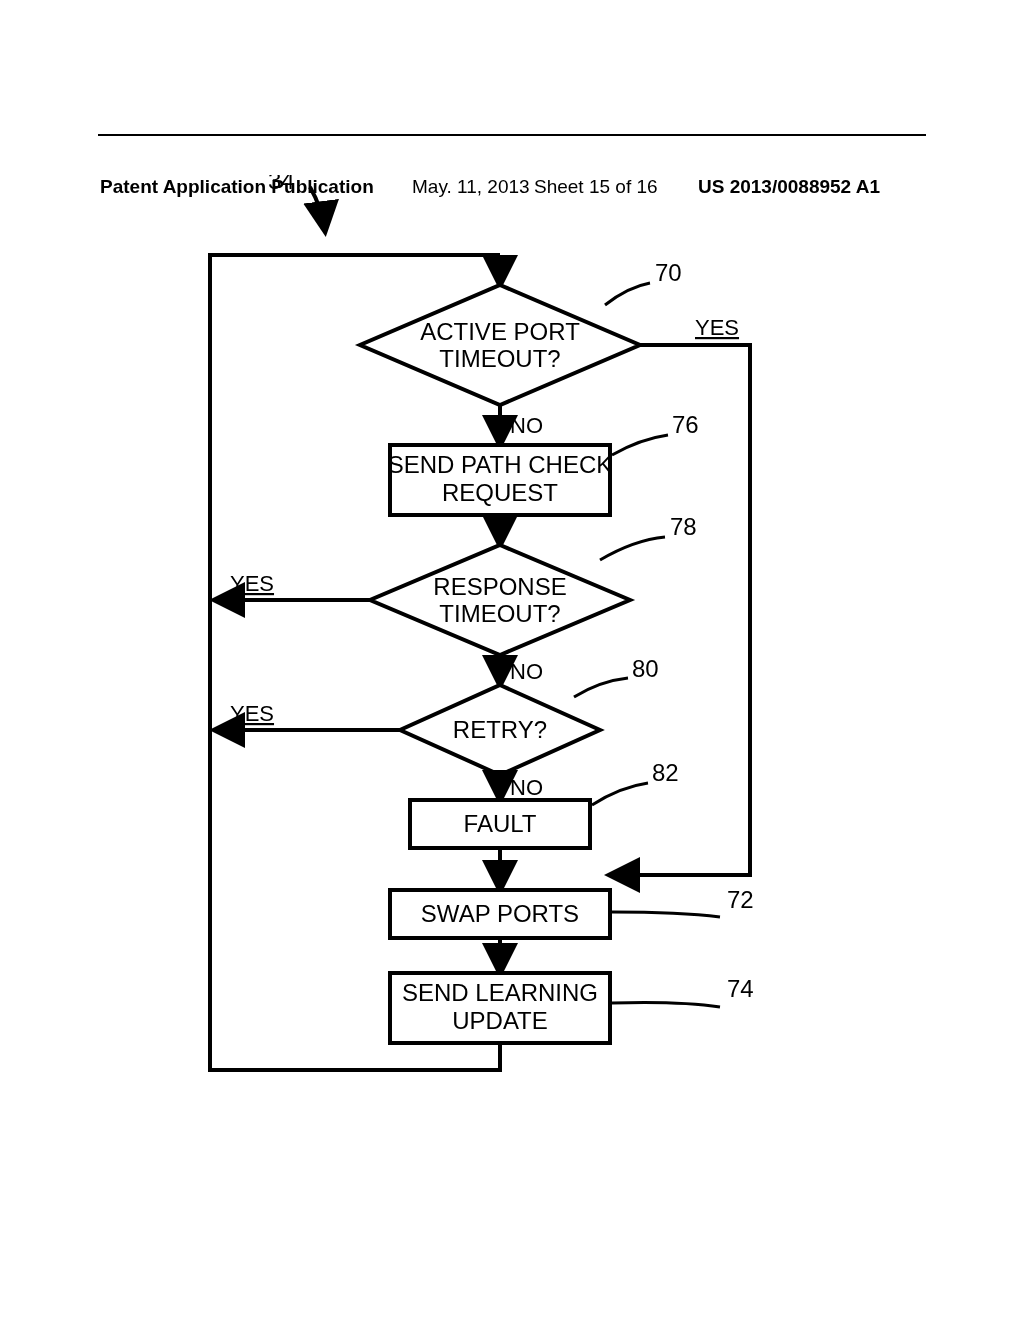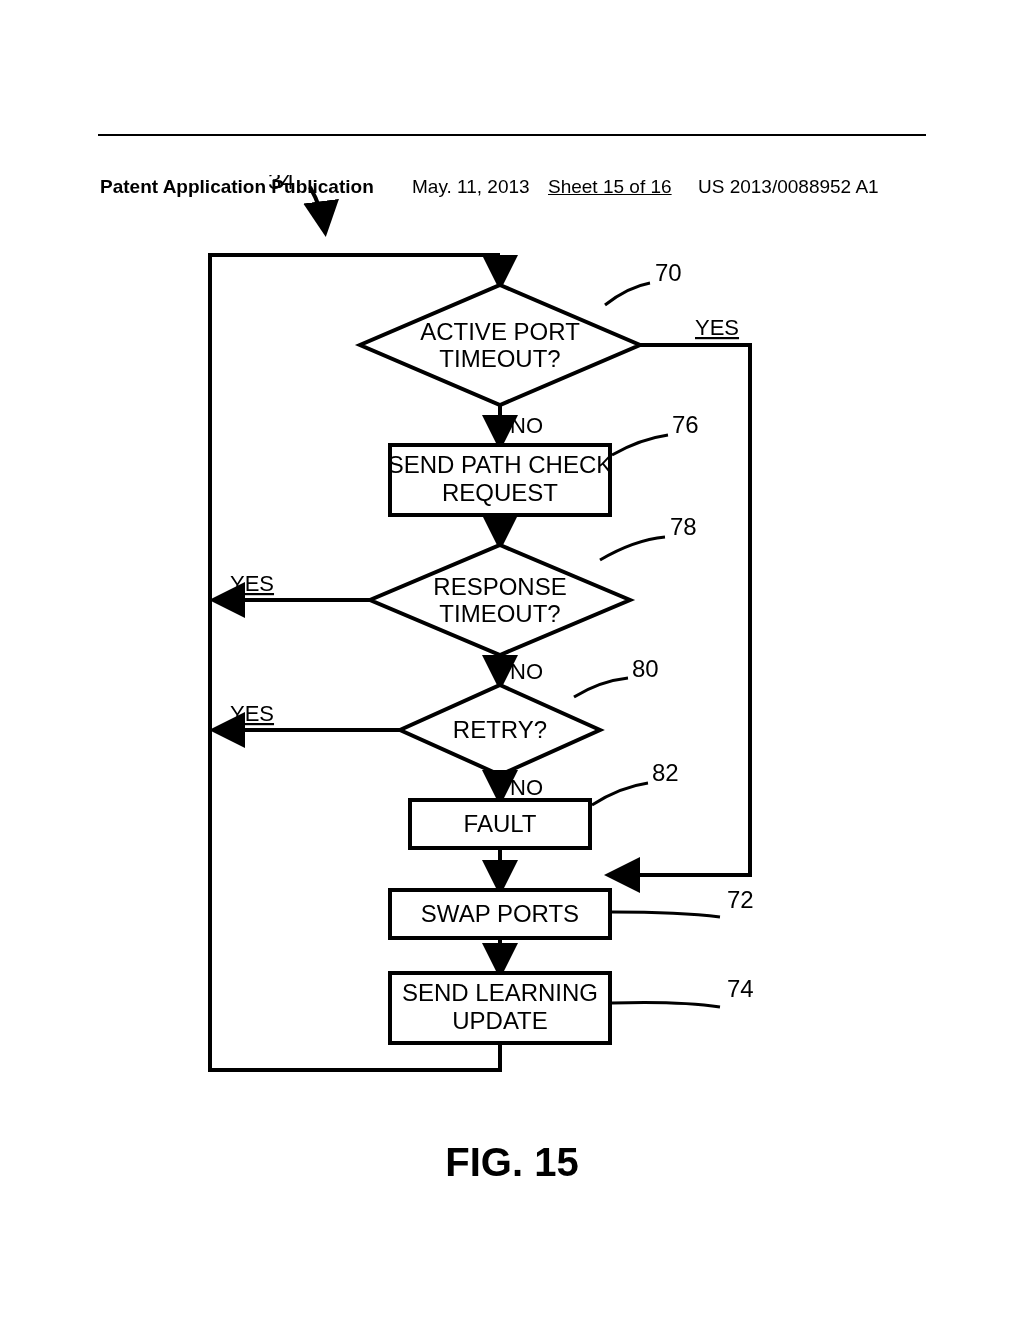--- a/index.html
+++ b/index.html
@@ -28,22 +28,22 @@
   .hl {
     position: absolute;
     top: 94px;
     left: 98px;
     width: 828px;
     height: 2px;
     background: #000;
   }
   .pub  { position: absolute; left: 100px; top: 68px; font-weight: bold; }
   .date { position: absolute; left: 412px; top: 68px; }
-  .sheet{ position: absolute; left: 548px; top: 68px; text-decoration: underline; }
-  .pubno{ position: absolute; left: 698px; top: 68px; font-weight: normal; }
+  .sheet{ position: absolute; left: 534px; top: 68px; }
+  .pubno{ position: absolute; left: 698px; top: 68px; font-weight: bold; }
 
   svg.diagram {
     position: absolute;
     left: 160px;
     top: 135px;
     width: 700px;
     height: 930px;
   }
   .fig {
     position: absolute;
@@ -171,15 +171,14 @@
       <text class="lbl" x="340" y="854" text-anchor="middle">UPDATE</text>
       <path d="M452,828 Q520,826 560,832" fill="none" stroke="#000" stroke-width="3"></path>
       <text class="ref" x="567" y="822">74</text>
     </g>
 
     <g>
       <polyline points="340,868 340,895 50,895 50,80 340,80" fill="none" stroke="#000" stroke-width="4"></polyline>
     </g>
   </svg>
 
-  <div class="fig">FIG. 15</div>
 
 </div>
 
 </body></html>

